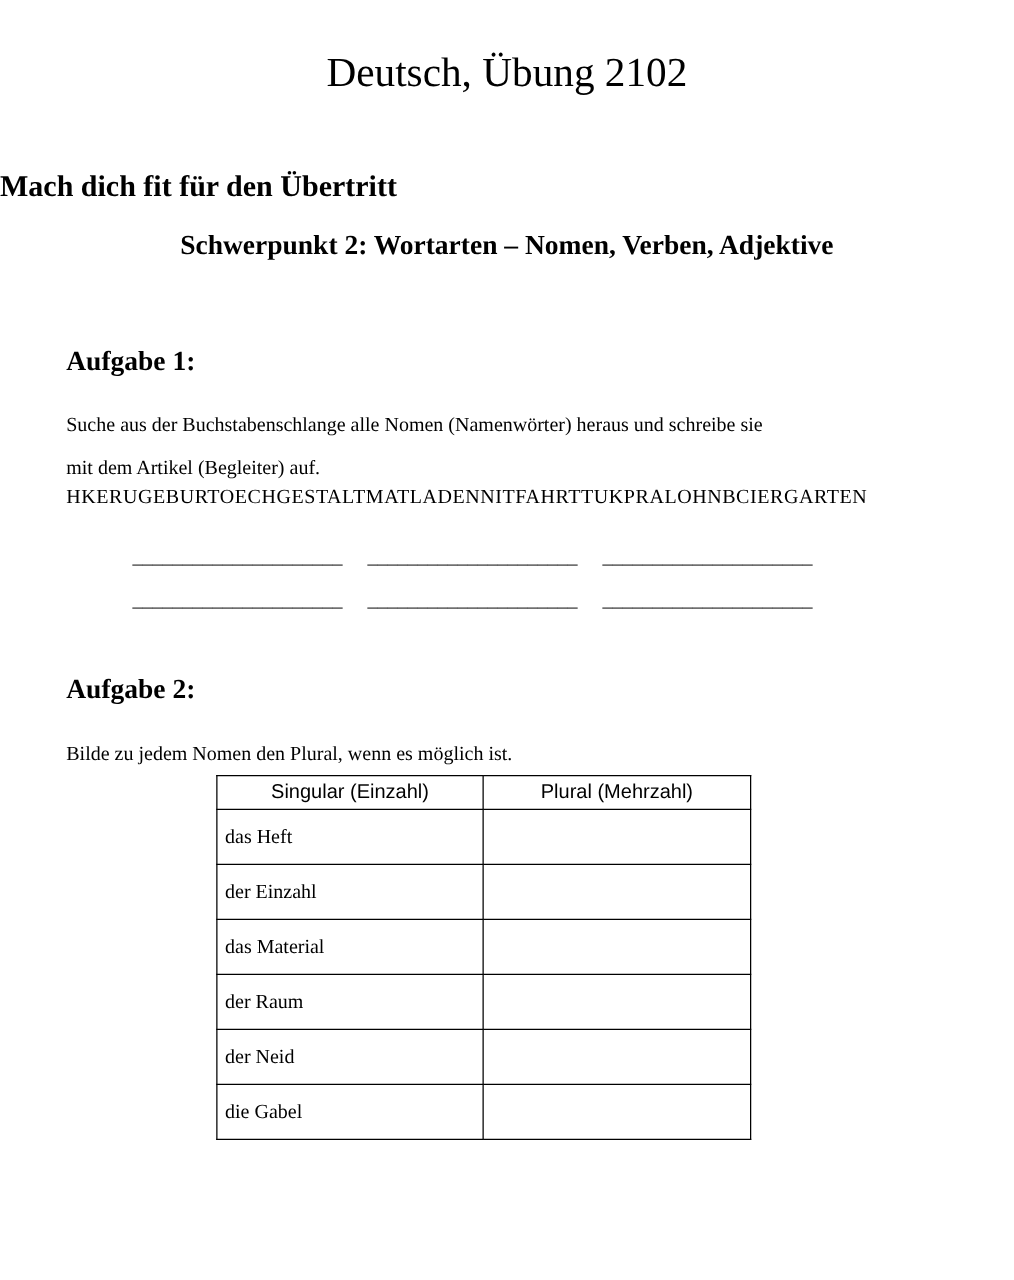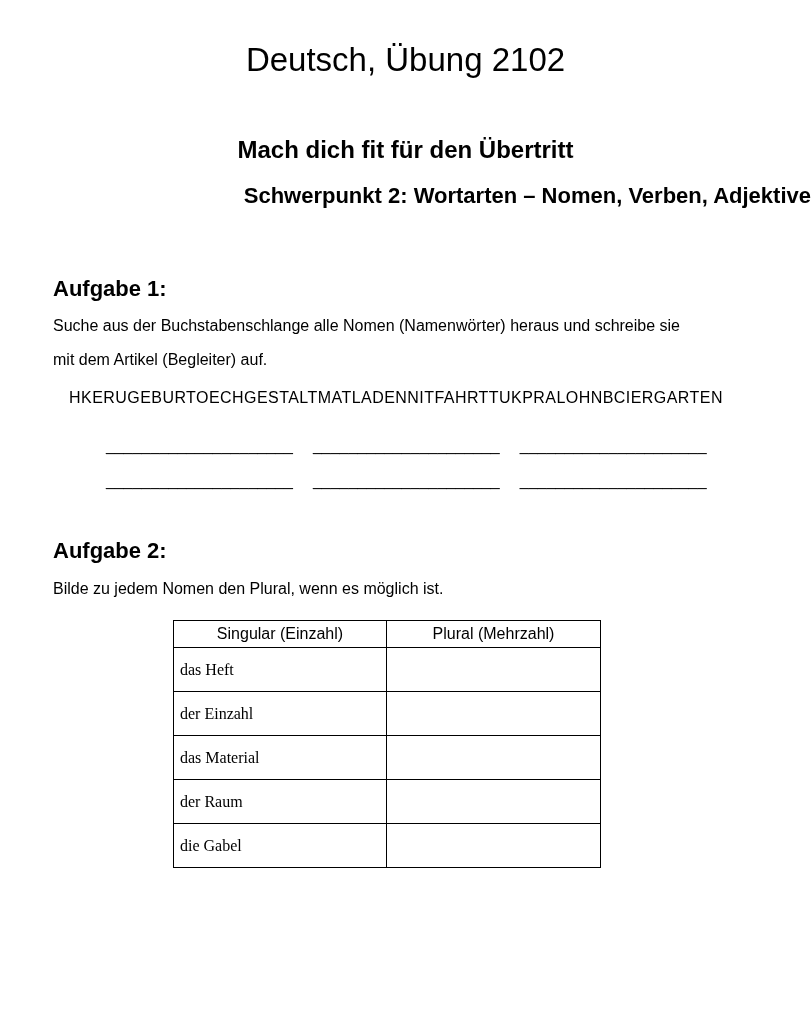--- a/index.html
+++ b/index.html
@@ -5,53 +5,52 @@
   html, body { margin: 0; padding: 0; }
   body {
     width: 811px; height: 1024px;
     background: #ffffff;
     font-family: "Liberation Sans", sans-serif;
     color: #000000;
     position: relative;
     overflow: hidden;
   }
   .page { position: absolute; inset: 0; background: #ffffff; }
-  .abs { position: absolute; white-space: nowrap; }
+  .abs { position: absolute; white-space: nowrap; font-family: Liberation Serif, serif; }
   .doc-title {
     top: 43px; left: 0; width: 811px;
     text-align: center;
     font-size: 33px; font-weight: 400;
     line-height: 1;
   }
   .doc-subtitle {
     top: 138px; left: 0; width: 811px;
-    text-align: center;
+    text-align: left;
     font-size: 24px; font-weight: 700;
     line-height: 1;
   }
   .doc-subtitle2 {
     top: 185px; left: 0; width: 811px;
-    text-align: right;
+    text-align: center;
     font-size: 22px; font-weight: 700;
     line-height: 1;
   }
   .task-heading {
     left: 53px;
     font-size: 22px; font-weight: 700;
     line-height: 1;
   }
   .task1-heading { top: 278px; }
   .task2-heading { top: 540px; }
-  .body-text { font-size: 16px; line-height: 34px; }
+  .body-text { font-size: 16px; line-height: 34px; margin-top: 15px; }
   .task1-instructions { top: 309px; left: 53px; }
   .letter-snake {
     top: 390px; left: 53px;
     font-size: 16px; line-height: 1;
     letter-spacing: 0.45px;
-    margin-left: 16px;
   }
   .blank-row {
     left: 106px;
     display: flex; gap: 20px;
     font-size: 16px; line-height: 1;
   }
   .blank-row-1 { top: 438px; }
   .blank-row-2 { top: 473px; }
   .answer-blank { display: inline-block; }
   .task2-instruction { top: 572px; left: 53px; }
@@ -142,19 +141,23 @@
       </tr>
       <tr>
         <td>das Material</td>
         <td></td>
       </tr>
       <tr>
         <td>der Raum</td>
         <td></td>
       </tr>
       <tr>
+        <td>der Neid</td>
+        <td></td>
+      </tr>
+      <tr>
         <td>die Gabel</td>
         <td></td>
       </tr>
     </tbody>
   </table>
 
 </div>
 
 </body></html>

